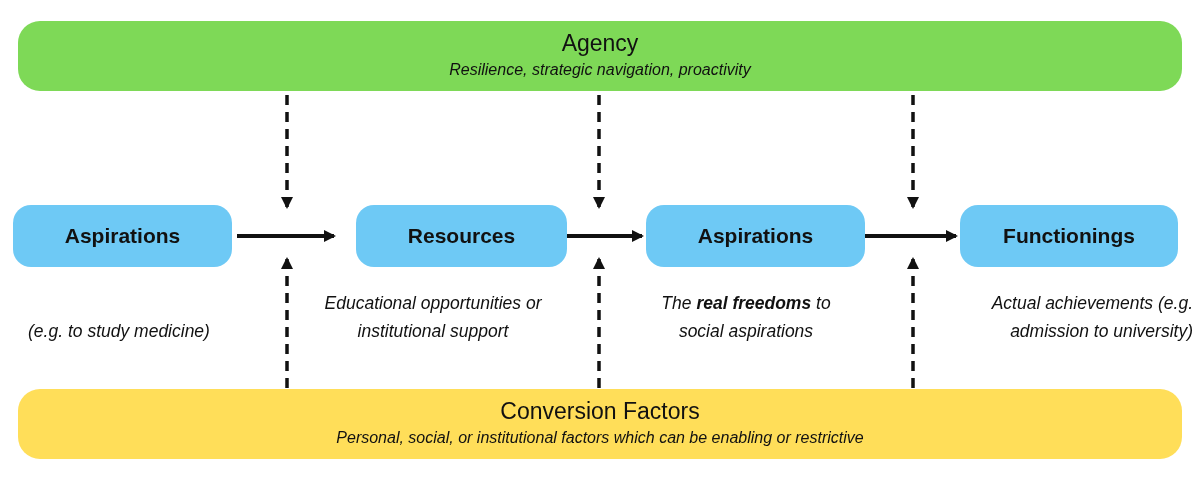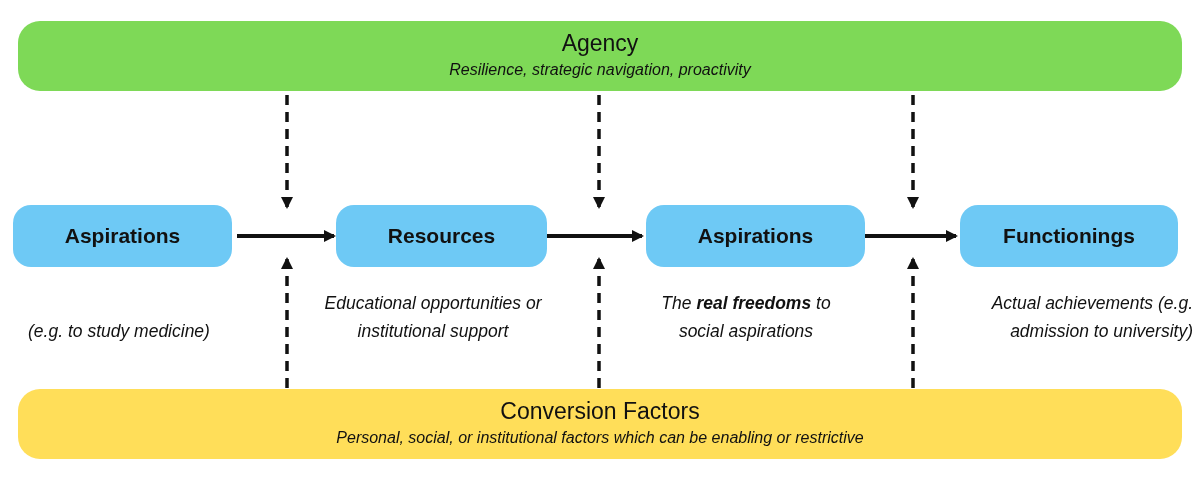--- a/index.html
+++ b/index.html
@@ -52,21 +52,21 @@
     background: var(--blue);
     border-radius: 18px;
     display: flex;
     align-items: center;
     justify-content: center;
     font-weight: bold;
     font-size: 21px;
     white-space: nowrap;
   }
   .node-aspirations  { left: 13px;  width: 219px; }
-  .node-resources    { left: 336px; width: 211px; }
+  .node-resources    { left: 356px; width: 211px; }
   .node-capabilities { left: 646px; width: 219px; }
   .node-functionings { left: 960px; width: 218px; justify-content: center; }
   .desc {
     position: absolute;
     top: 289px;
     width: 260px;
     text-align: center;
     font-style: italic;
     font-size: 17.5px;
     line-height: 28px;

